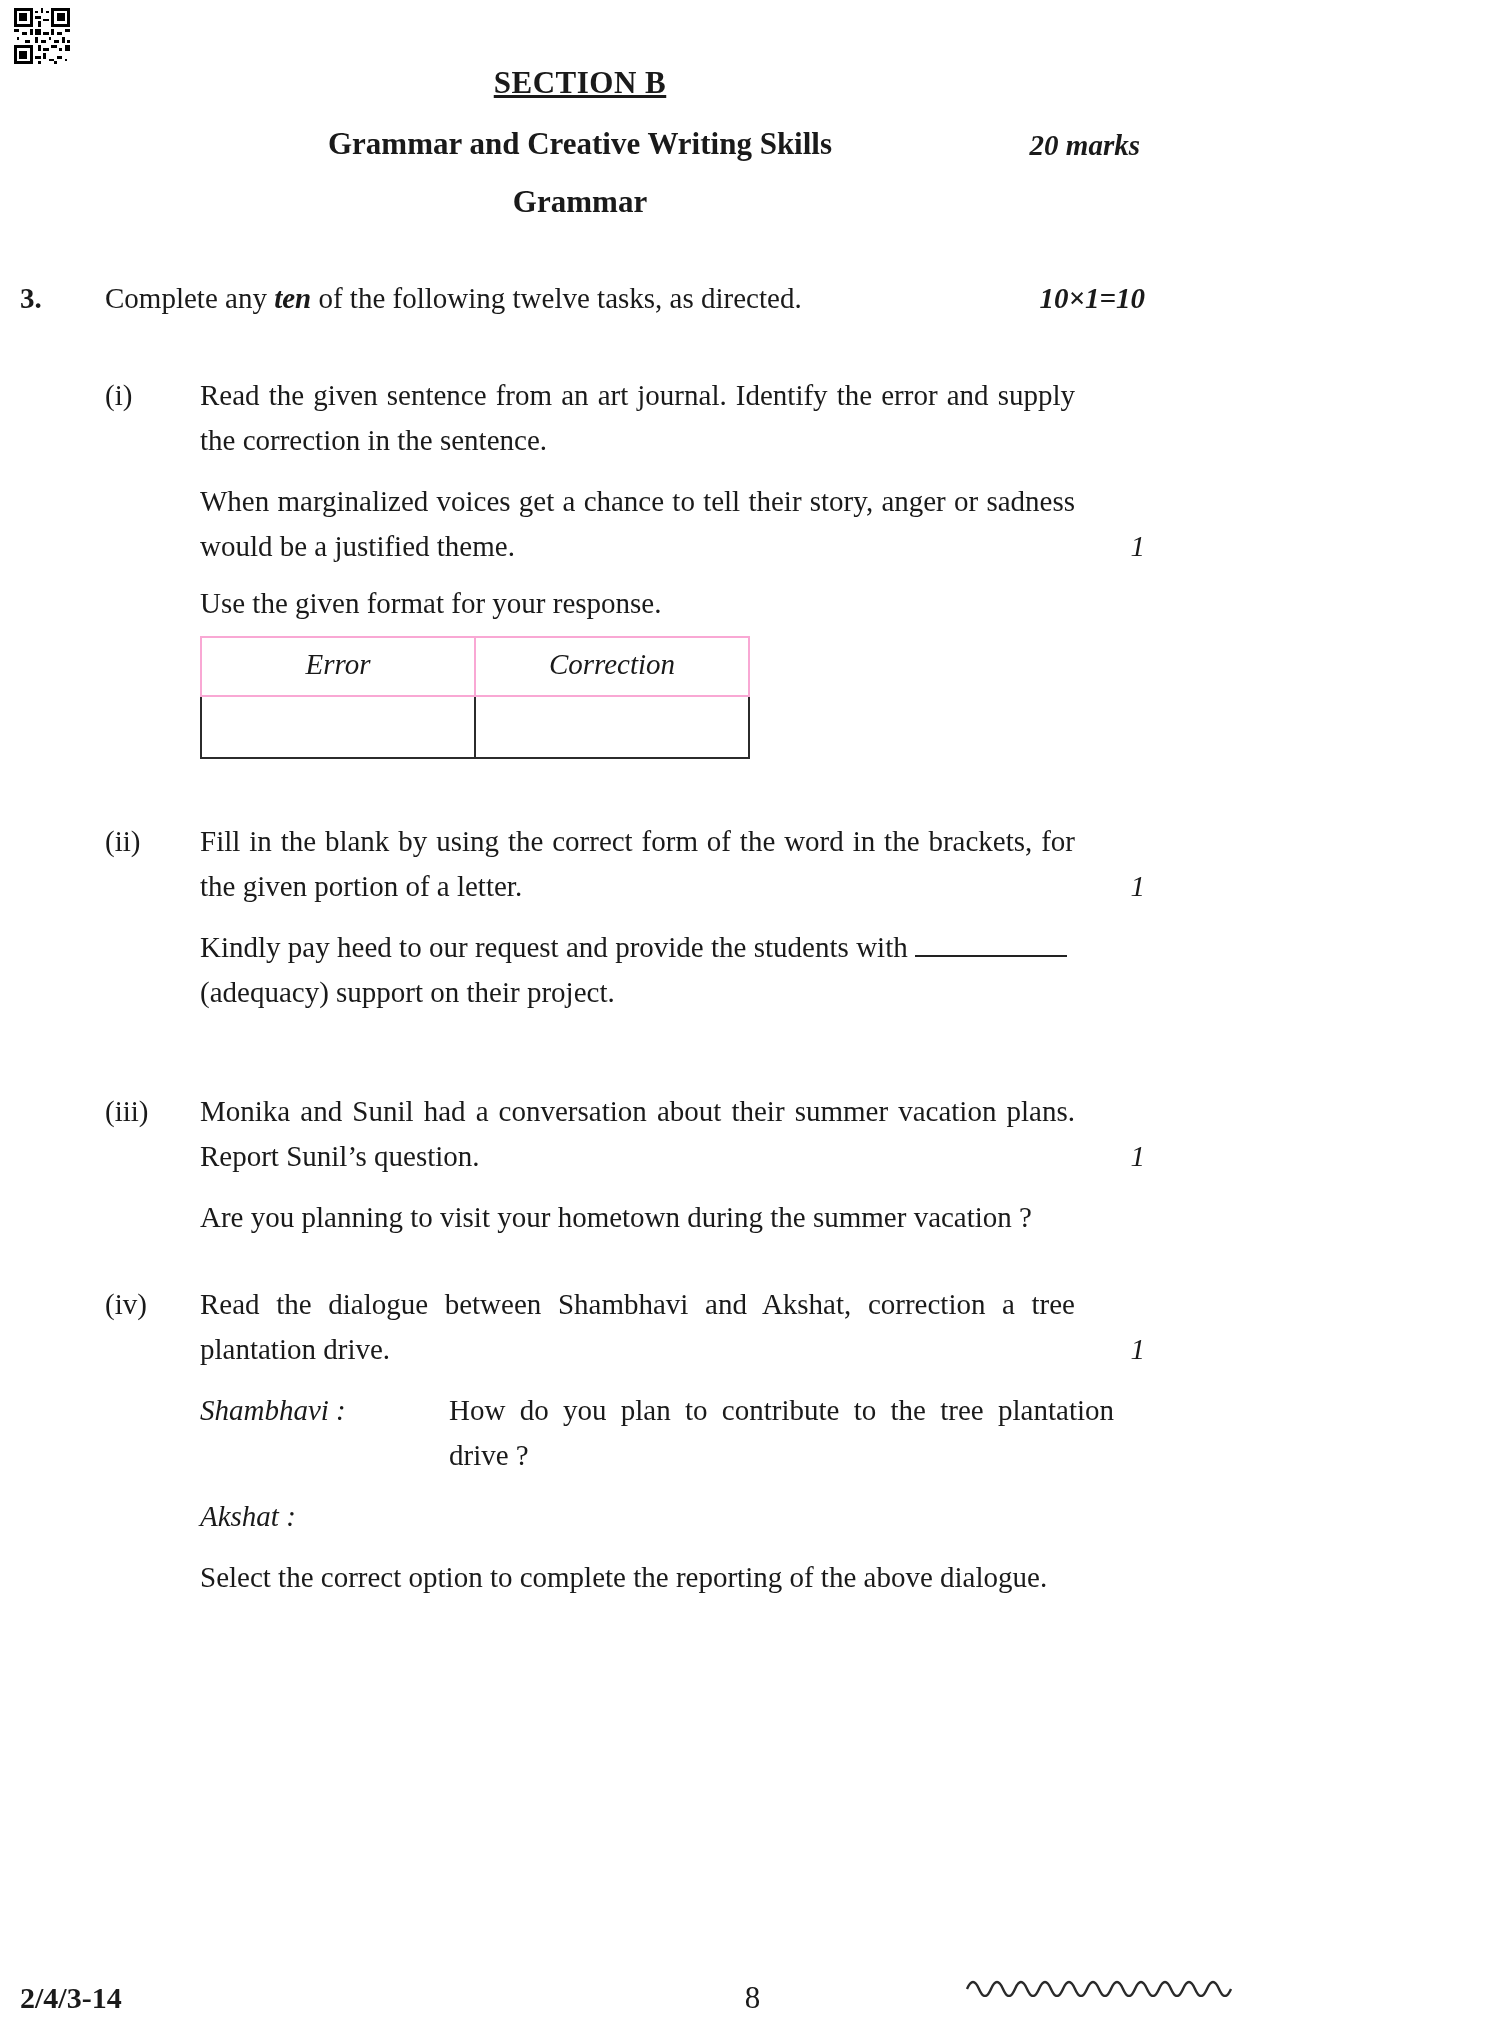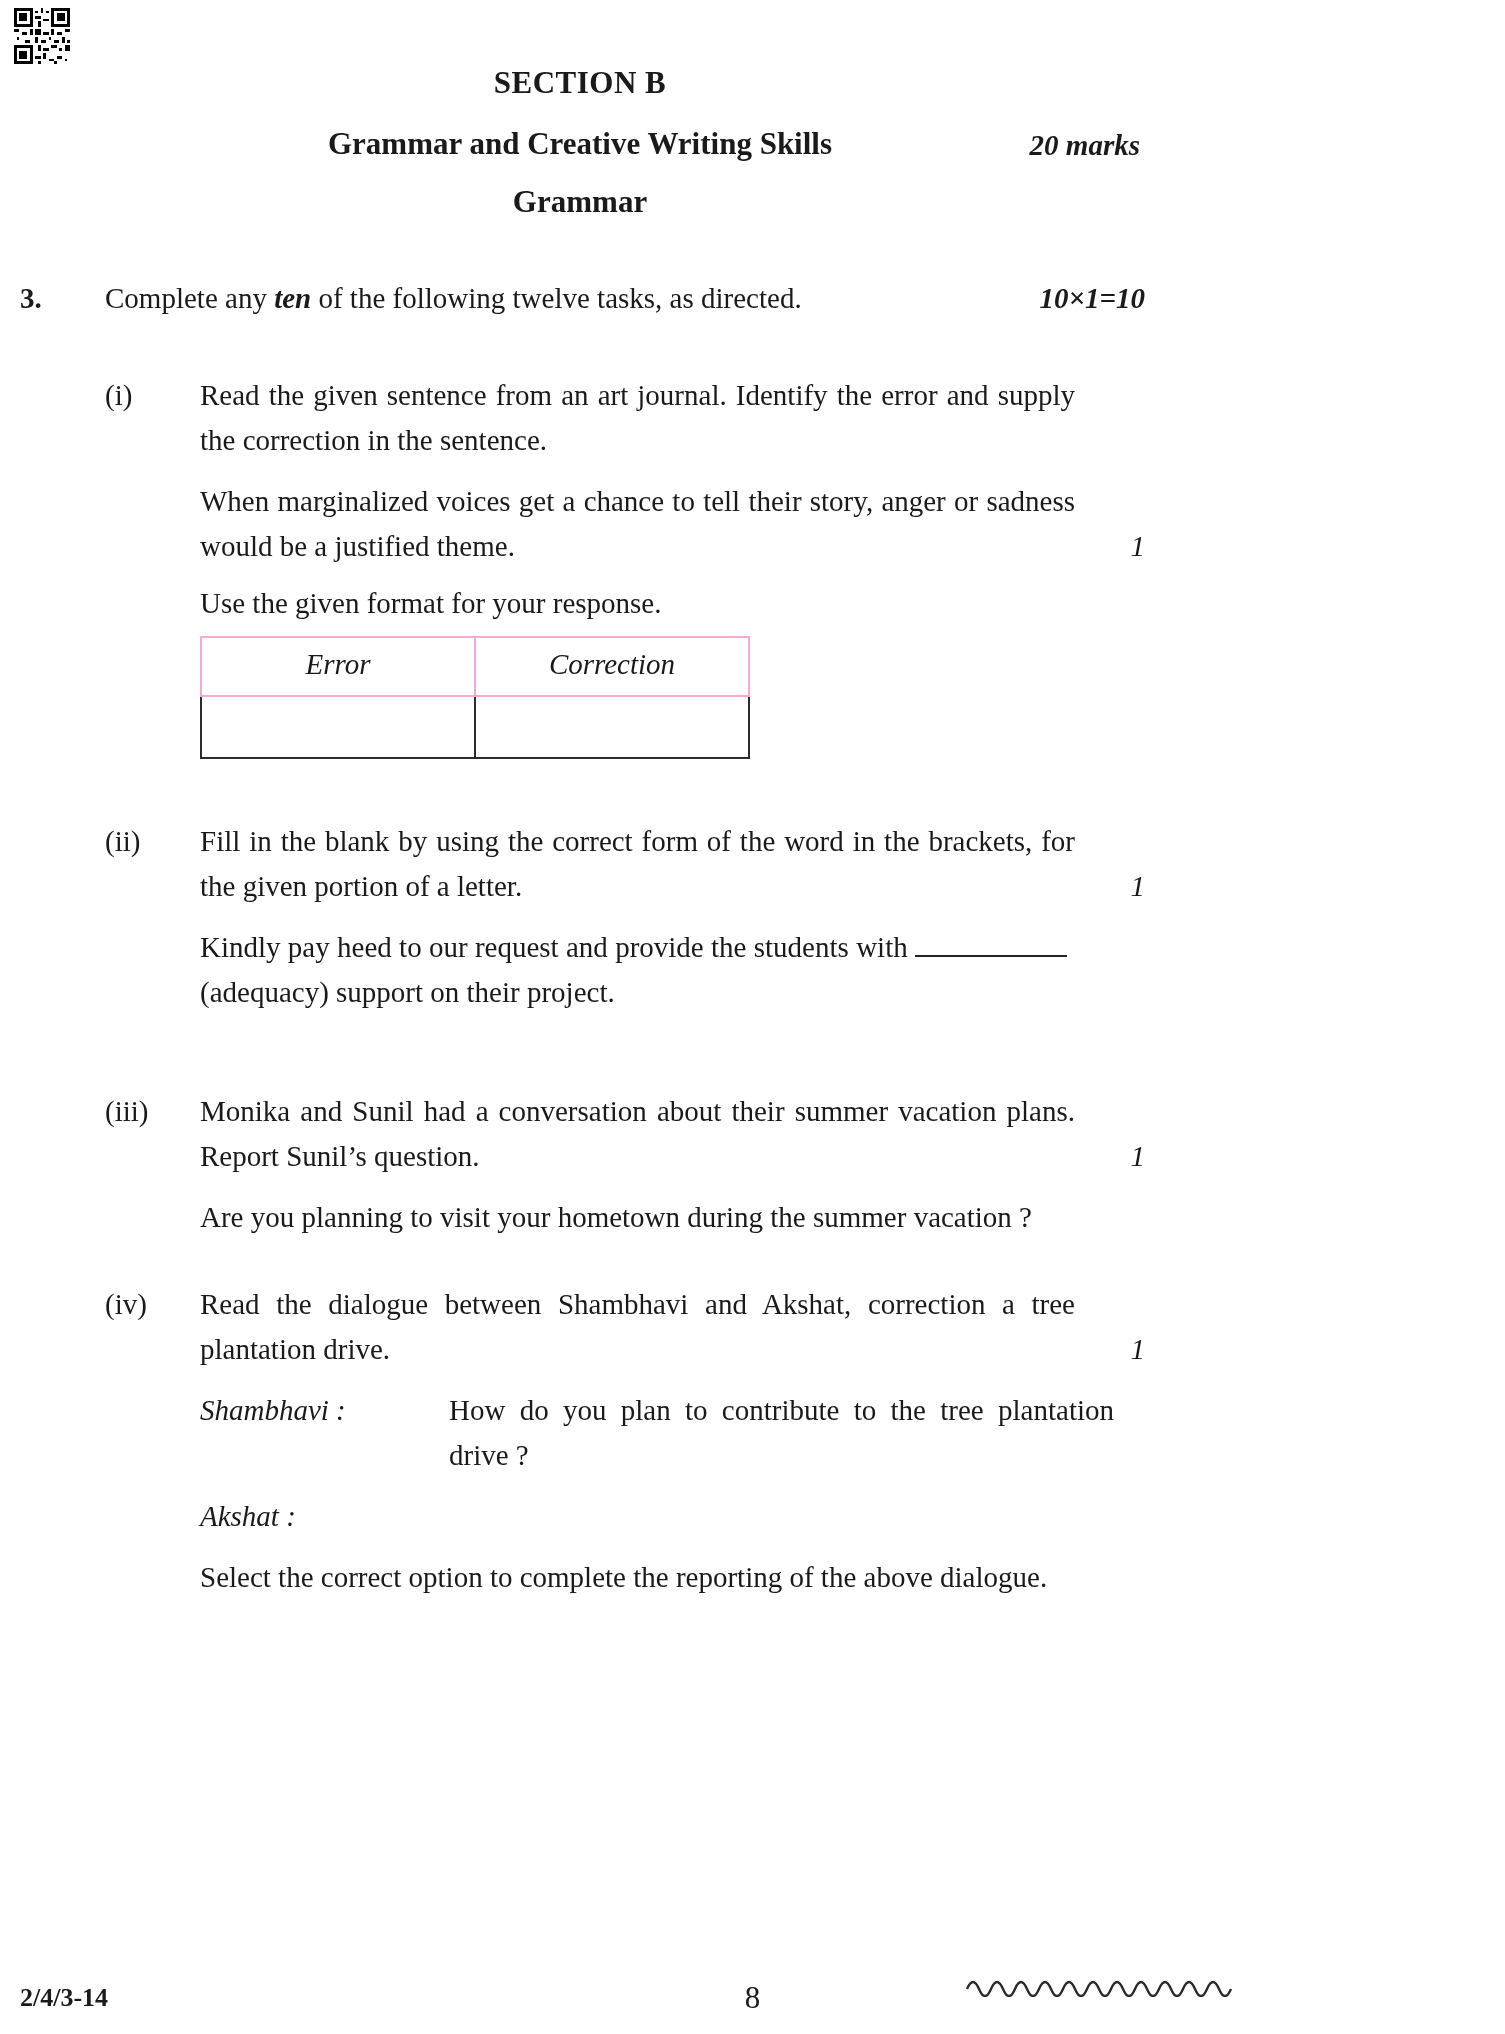--- a/index.html
+++ b/index.html
@@ -18,21 +18,21 @@
     position: absolute;
     top: 8px;
     left: 14px;
     width: 56px;
     height: 56px;
   }
   .content { width: 1160px; }
 
   
   .header { position: relative; width: 1160px; text-align: center; padding-top: 60px; }
-  .section-title { font-weight: bold; font-size: 31px; letter-spacing: 0.5px; }
+  .section-title { font-weight: bold; font-size: 31px; letter-spacing: 0.5px; text-decoration: underline; }
   .title-row { position: relative; margin-top: 16px; }
   .paper-title { font-weight: bold; font-size: 31px; margin-top: 28px; }
   .total-marks {
     position: absolute; right: 20px; top: 2px;
     font-weight: bold; font-style: italic; font-size: 29px;
   }
   .subtitle { font-weight: bold; font-size: 31px; margin-top: 12px; }
 
   
   .q-row { display: flex; margin-top: 52px; padding-left: 20px; width: 1125px; }
@@ -83,21 +83,21 @@
   .dialogue-line { text-align: justify; }
 
   
   .footer {
     position: absolute;
     left: 0; right: 0; bottom: 14px;
     height: 48px;
   }
   .paper-code {
     position: absolute; left: 20px; bottom: 0;
-    font-weight: bold; font-size: 26px;
+    font-weight: bold; font-size: 30px;
   }
   .page-number {
     position: absolute; left: 0; right: 0; bottom: 0;
     text-align: center; font-size: 31px;
   }
   .scribble { position: absolute; right: 270px; bottom: 10px; }
 </style>
 </head>
 <body>
 

